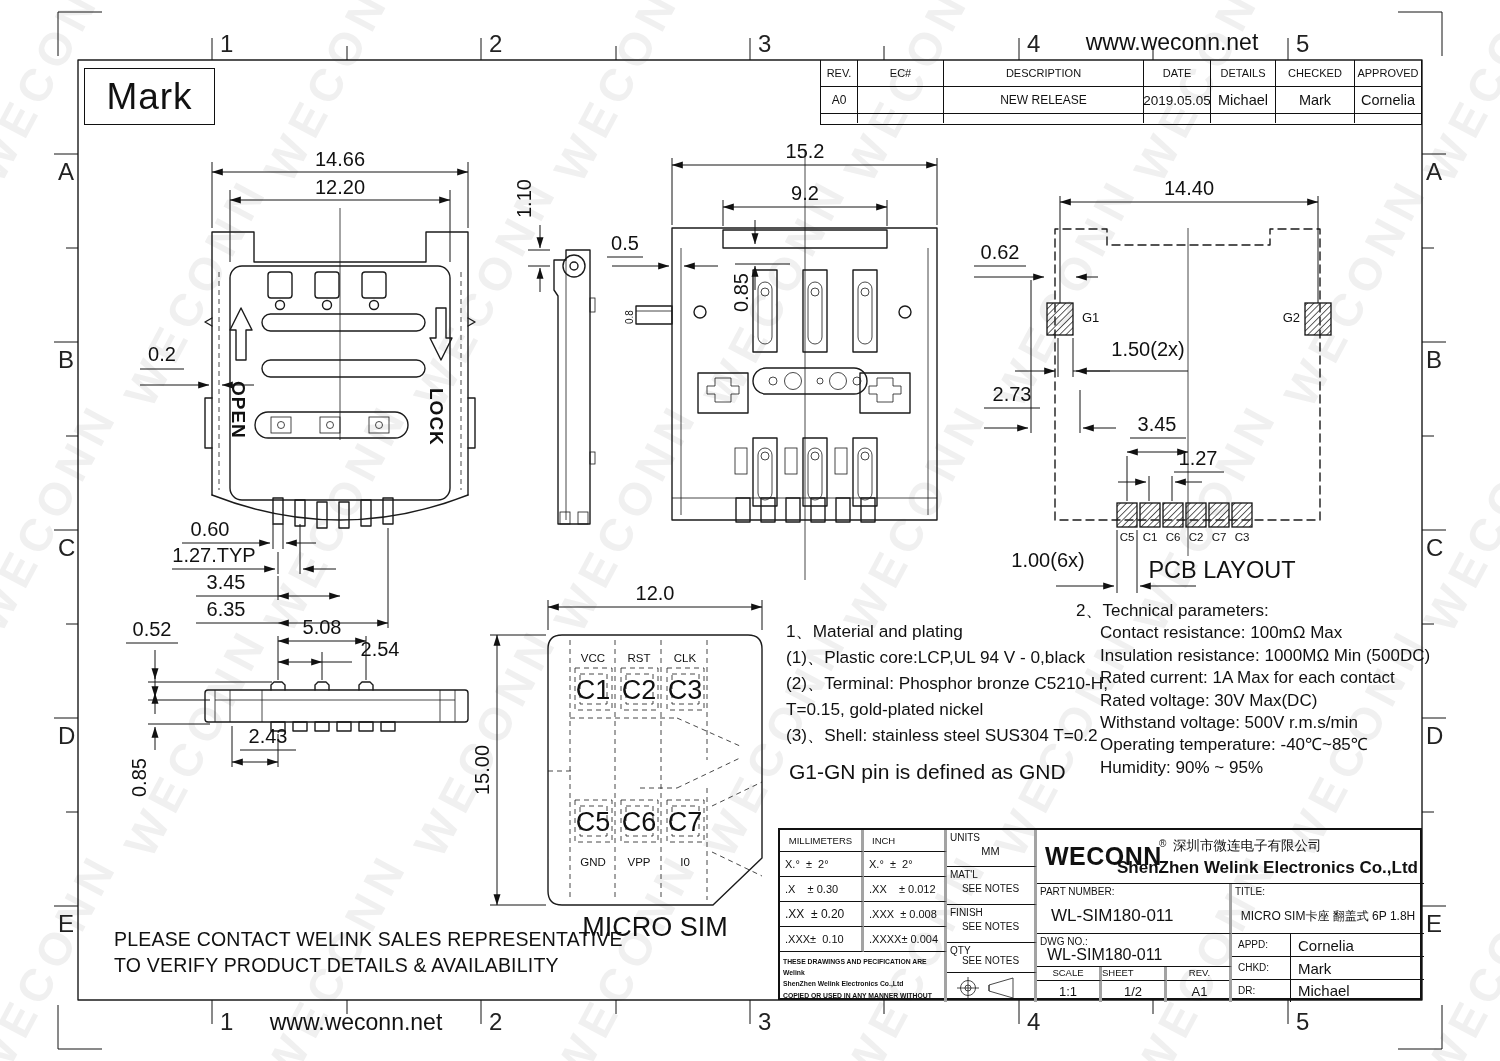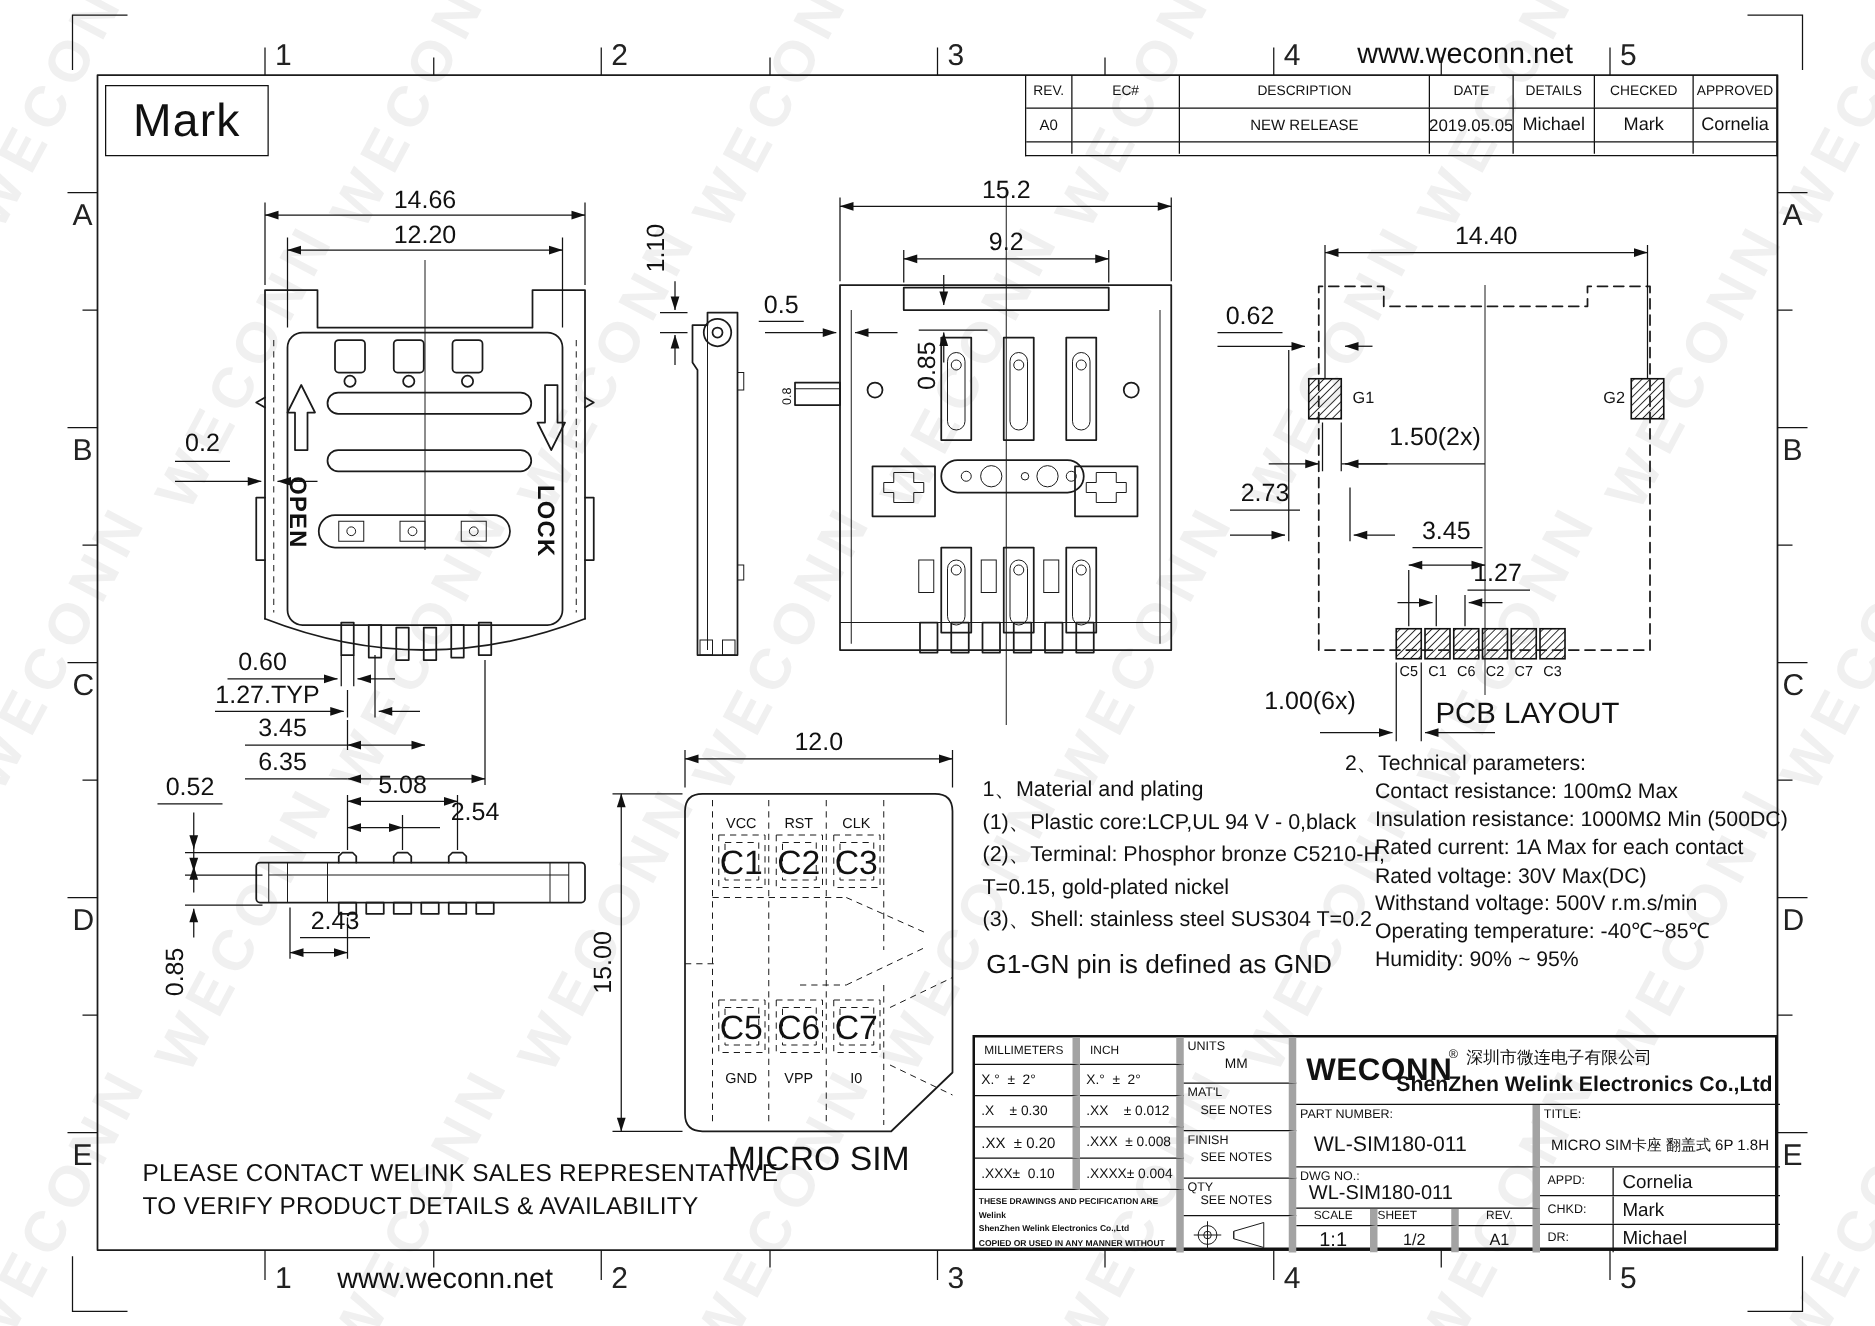--- a/index.html
+++ b/index.html
@@ -30,21 +30,21 @@
   #revtbl{left:820px;top:60px;width:602px;height:65px;border-left:1.6px solid #111;border-bottom:1.6px solid #111;border-right:1.6px solid #111;
           display:grid;grid-template-columns:37px 86px 200px 67px 65px 79px 66px;grid-template-rows:26px 27px 10px}
   #revtbl div{border-right:1px solid #111;border-top:1px solid #111;display:flex;align-items:center;justify-content:center;overflow:hidden;white-space:nowrap}
   #revtbl div:nth-child(7n){border-right:none}
   #revtbl div:nth-child(-n+7){border-top:none}
   .rh{font-size:11px}
   .rv{font-size:12px}
   .rd{font-size:13.5px}
   .rn{font-size:14.5px}
   #tblock{left:778px;top:828px;width:644px;height:172px;border:2px solid #111;background:transparent}
-  .tc{position:absolute;box-sizing:border-box;border-right:6px solid #a3a3a3;border-bottom:1px solid #111;overflow:hidden}
+  .tc{position:absolute;box-sizing:border-box;border-right:3px solid #a3a3a3;border-bottom:1px solid #111;overflow:hidden}
   .lab{position:absolute;left:3px;top:2px;font-size:10px;color:#111;white-space:nowrap}
   .notes{position:absolute;z-index:2;font-size:17.2px;line-height:26px;white-space:nowrap}
   .tech{position:absolute;z-index:2;font-size:17px;line-height:22.4px;white-space:nowrap}
   .pre{white-space:pre}
 </style>
 </head>
 <body>
 
 <div id="stage">
   <div id="wm">
@@ -511,21 +511,21 @@
       <div style="margin-top:24px;text-align:center;font-size:12px">MICRO SIM卡座 翻盖式 6P 1.8H</div>
     </div>
     <div class="tc" style="left:257px;top:104px;width:195px;height:33px">
       <span class="lab">DWG NO.:</span>
       <div style="margin:12px 0 0 10px;font-size:16px">WL-SIM180-011</div>
     </div>
     <div class="tc" style="left:257px;top:137px;width:195px;height:35px;border-bottom:none">
       <div class="tc" style="left:0;top:0;width:65px;height:14px;font-size:9.5px;text-align:center">SCALE</div>
       <div class="tc" style="left:65px;top:0;width:65px;height:14px;font-size:9.5px;text-align:left">SHEET</div>
       <div class="tc" style="left:130px;top:0;width:65px;height:14px;font-size:9.5px;text-align:center;border-right:none">REV.</div>
-      <div class="tc" style="left:0;top:14px;width:65px;height:21px;border-bottom:none;font-size:16px;text-align:center;padding-top:3px">1:1</div>
+      <div class="tc" style="left:0;top:14px;width:65px;height:21px;border-bottom:none;font-size:13px;text-align:center;padding-top:3px">1:1</div>
       <div class="tc" style="left:65px;top:14px;width:65px;height:21px;border-bottom:none;font-size:13px;text-align:center;padding-top:3px">1/2</div>
       <div class="tc" style="left:130px;top:14px;width:65px;height:21px;border-bottom:none;border-right:none;font-size:13px;text-align:center;padding-top:3px">A1</div>
     </div>
     <div class="tc" style="left:452px;top:104px;width:192px;height:23px;border-right:none">
       <span style="position:absolute;left:6px;top:5px;font-size:10px;border-right:none">APPD:</span>
       <span style="position:absolute;left:66px;top:3px;font-size:15px">Cornelia</span>
       <span style="position:absolute;left:58px;top:0;width:1px;height:23px;background:#111"></span>
     </div>
     <div class="tc" style="left:452px;top:127px;width:192px;height:23px;border-right:none">
       <span style="position:absolute;left:6px;top:5px;font-size:10px">CHKD:</span>

